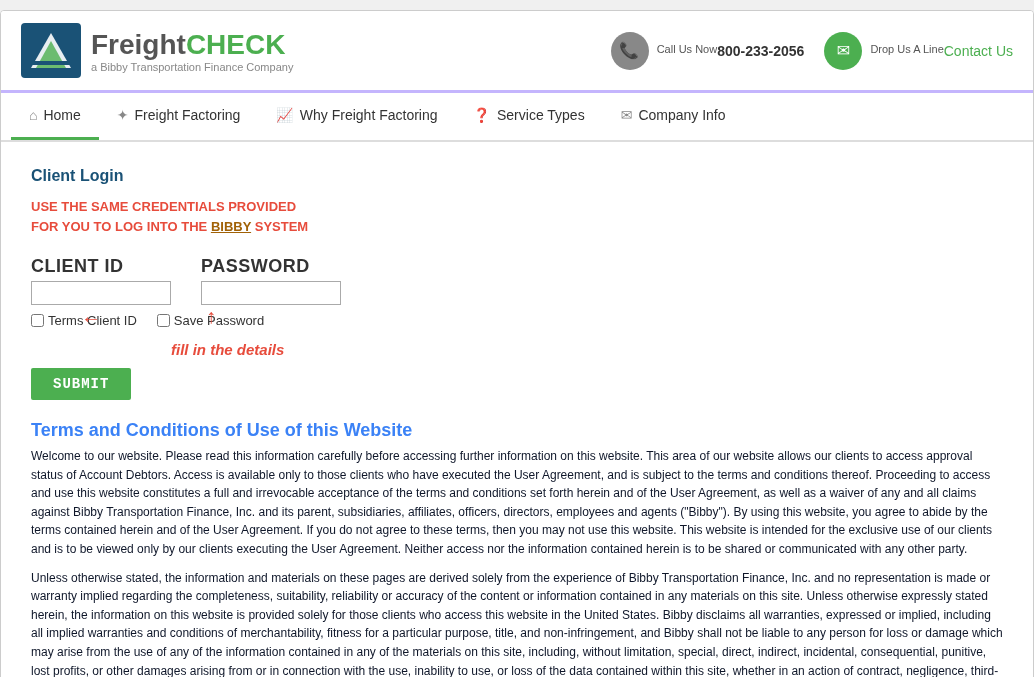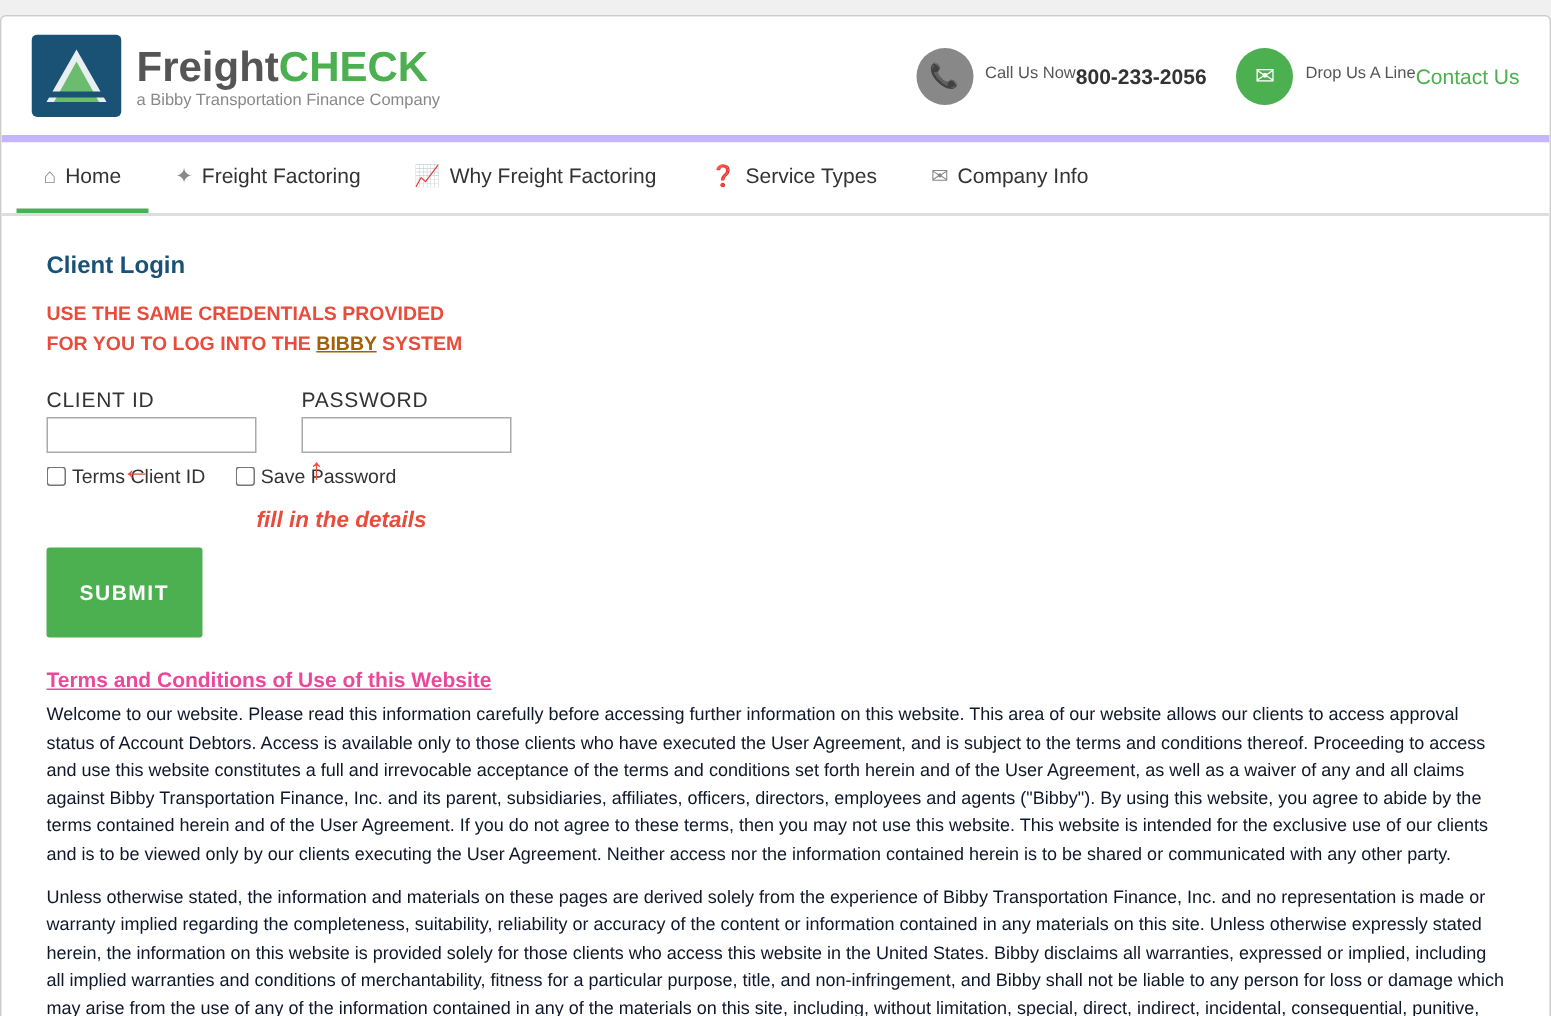--- a/index.html
+++ b/index.html
@@ -14,21 +14,21 @@
       overflow: hidden;
     }
 
     
     .header {
       display: flex;
       align-items: center;
       justify-content: space-between;
       padding: 12px 20px;
       background: #fff;
-      border-bottom: 5px solid #c4b5fd;
+      border-bottom: 3px solid #c4b5fd;
     }
     .logo-area {
       display: flex;
       align-items: center;
       gap: 10px;
     }
     .logo-icon {
       width: 60px;
       height: 55px;
     }
@@ -121,22 +121,22 @@
       margin-bottom: 8px;
     }
 
     .form-field {
       display: flex;
       flex-direction: column;
       gap: 4px;
     }
 
     .form-label {
-      font-size: 14px;
-      font-weight: normal;
+      font-size: 18px;
+      font-weight: bold;
       color: #333;
       letter-spacing: 0.5px;
     }
 
     .form-input {
       width: 140px;
       height: 24px;
       border: 1px solid #aaa;
       padding: 2px 4px;
       font-size: 13px;
@@ -158,38 +158,38 @@
     }
 
     .checkbox-label input[type="checkbox"] {
       margin: 0;
     }
 
     .submit-btn {
       background: #4caf50;
       color: #fff;
       border: none;
-      padding: 22px 22px;
+      padding: 8px 22px;
       font-size: 14px;
       font-weight: bold;
       cursor: pointer;
       letter-spacing: 1px;
       border-radius: 2px;
+      font-family: Liberation Mono, monospace;
     }
 
     
     .terms-section {
       margin-top: 20px;
     }
     .terms-title {
-      font-size: 14px;
-      font-weight: bold;
-      color: #ec4899;
+      font-size: 18px;
+      font-weight: bold;
+      color: #3b82f6;
       margin-bottom: 6px;
-      text-decoration: underline;
     }
     .terms-text {
       font-size: 12px;
       color: #0f172a;
       line-height: 1.55;
       margin-bottom: 10px;
     }
   </style>
 </head>
 <body>

